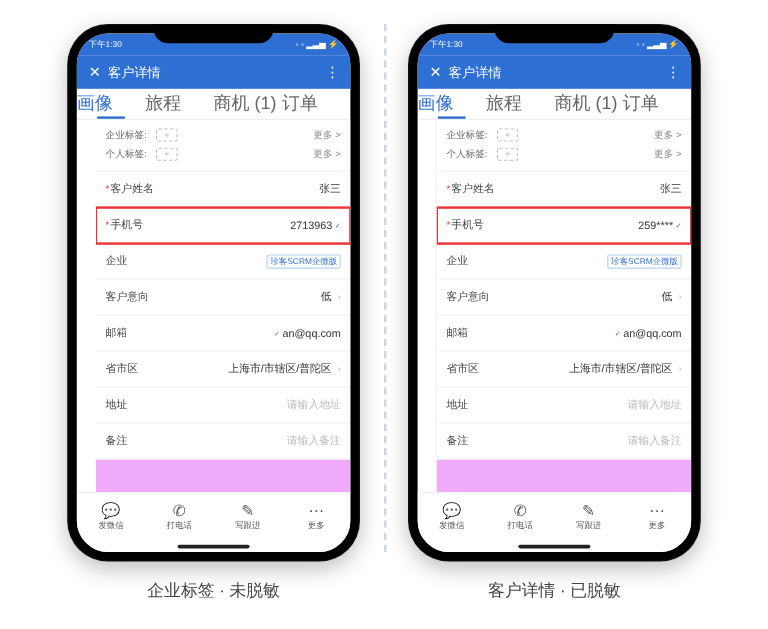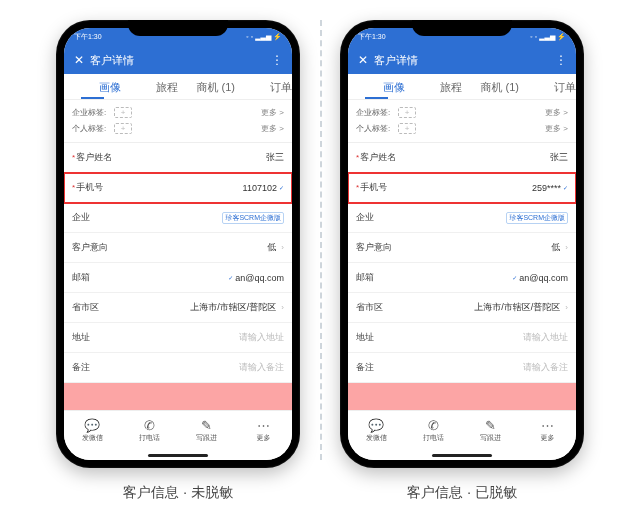--- a/index.html
+++ b/index.html
@@ -10,24 +10,24 @@
   .phone { width: 244px; height: 448px; background: #000; border-radius: 34px; padding: 8px; box-shadow: 0 6px 18px rgba(0,0,0,0.25), inset 0 0 2px rgba(255,255,255,0.2); position: relative; }
   .screen { width: 100%; height: 100%; background: #fff; border-radius: 26px; overflow: hidden; position: relative; display: flex; flex-direction: column; }
   .notch { position: absolute; top: 0; left: 50%; transform: translateX(-50%); width: 100px; height: 16px; background: #000; border-bottom-left-radius: 12px; border-bottom-right-radius: 12px; z-index: 5; }
   .statusbar { height: 18px; background: #2d6fd3; display: flex; align-items: center; justify-content: space-between; padding: 0 10px; font-size: 7px; color: #fff; }
   .statusbar .right { display: flex; gap: 3px; align-items: center; }
   .titlebar { height: 28px; background: #2d6fd3; color: #fff; display: flex; align-items: center; padding: 0 8px; font-size: 11px; }
   .titlebar .close { width: 14px; text-align: center; font-size: 12px; }
   .titlebar .title { flex: 1; padding-left: 4px; }
   .titlebar .dots { font-size: 12px; letter-spacing: 1px; }
   .tabs { display: flex; height: 26px; border-bottom: 1px solid #eee; }
-  .tab { flex: 1; text-align: right; font-size: 11px; color: #666; line-height: 26px; position: relative; }
+  .tab { flex: 1; text-align: left; font-size: 15px; color: #666; line-height: 26px; position: relative; }
   .tab.active { color: #2d6fd3; }
   .tab.active::after { content: ""; position: absolute; bottom: 0; left: 30%; width: 40%; height: 2px; background: #2d6fd3; }
-  .content { flex: 1; overflow: hidden; background: #fca5a5; }
+  .content { flex: 1; overflow: hidden; background: #f0abfc; margin-left: 16px; }
   .tagsec { background: #fff; padding: 4px 8px 6px; font-size: 8px; color: #666; border-bottom: 1px solid #eee; }
   .tagrow { display: flex; align-items: center; height: 16px; }
   .tagrow .lbl { width: 42px; }
   .tagrow .add { width: 18px; height: 11px; border: 1px dashed #bbb; border-radius: 2px; color: #bbb; text-align: center; line-height: 9px; font-size: 8px; }
   .tagrow .more { margin-left: auto; color: #888; font-size: 8px; text-align: right; }
   .rows { background: #fff; }
   .row { display: flex; align-items: center; height: 30px; padding: 0 8px; border-bottom: 1px solid #f0f0f0; font-size: 9px; }
   .row .k { color: #444; }
   .row .req { color: #d33; margin-right: 1px; font-size: 8px; }
   .row .v { margin-left: auto; color: #333; text-align: center; display: flex; align-items: center; gap: 2px; }
@@ -84,21 +84,21 @@
           <div class="rows">
             <div class="row">
               <span class="req">*</span>
               <span class="k">客户姓名</span>
               <span class="v">张三</span>
             </div>
             <div class="row hl">
               <span class="req">*</span>
               <span class="k">手机号</span>
               <span class="v">
-                <span>1107102</span>
+                <span>2713963</span>
                 <span class="smallcode">✓</span>
               </span>
             </div>
             <div class="row">
               <span class="k">企业</span>
               <span class="v">
                 <span class="badge">珍客SCRM企微版</span>
               </span>
             </div>
             <div class="row">
@@ -146,21 +146,21 @@
               <span>写跟进</span>
             </div>
           <div class="bbtn">
               <span class="ic">⋯</span>
               <span>更多</span>
             </div>
         </div>
         <div class="home"></div>
       </div>
     </div>
-    <div class="caption">客户信息 · 未脱敏</div>
+    <div class="caption">企业标签 · 未脱敏</div>
   </div>
 
   <div class="phone-wrap">
     <div class="phone">
       <div class="notch"></div>
       <div class="screen">
         <div class="statusbar">
           <span>下午1:30</span>
           <span class="right">◦ ◦ ▂▃▅ ⚡</span>
         </div>
@@ -253,15 +253,15 @@
               <span>写跟进</span>
             </div>
           <div class="bbtn">
               <span class="ic">⋯</span>
               <span>更多</span>
             </div>
         </div>
         <div class="home"></div>
       </div>
     </div>
-    <div class="caption">客户信息 · 已脱敏</div>
+    <div class="caption">客户详情 · 已脱敏</div>
   </div>
 </div>
 
 </body></html>

